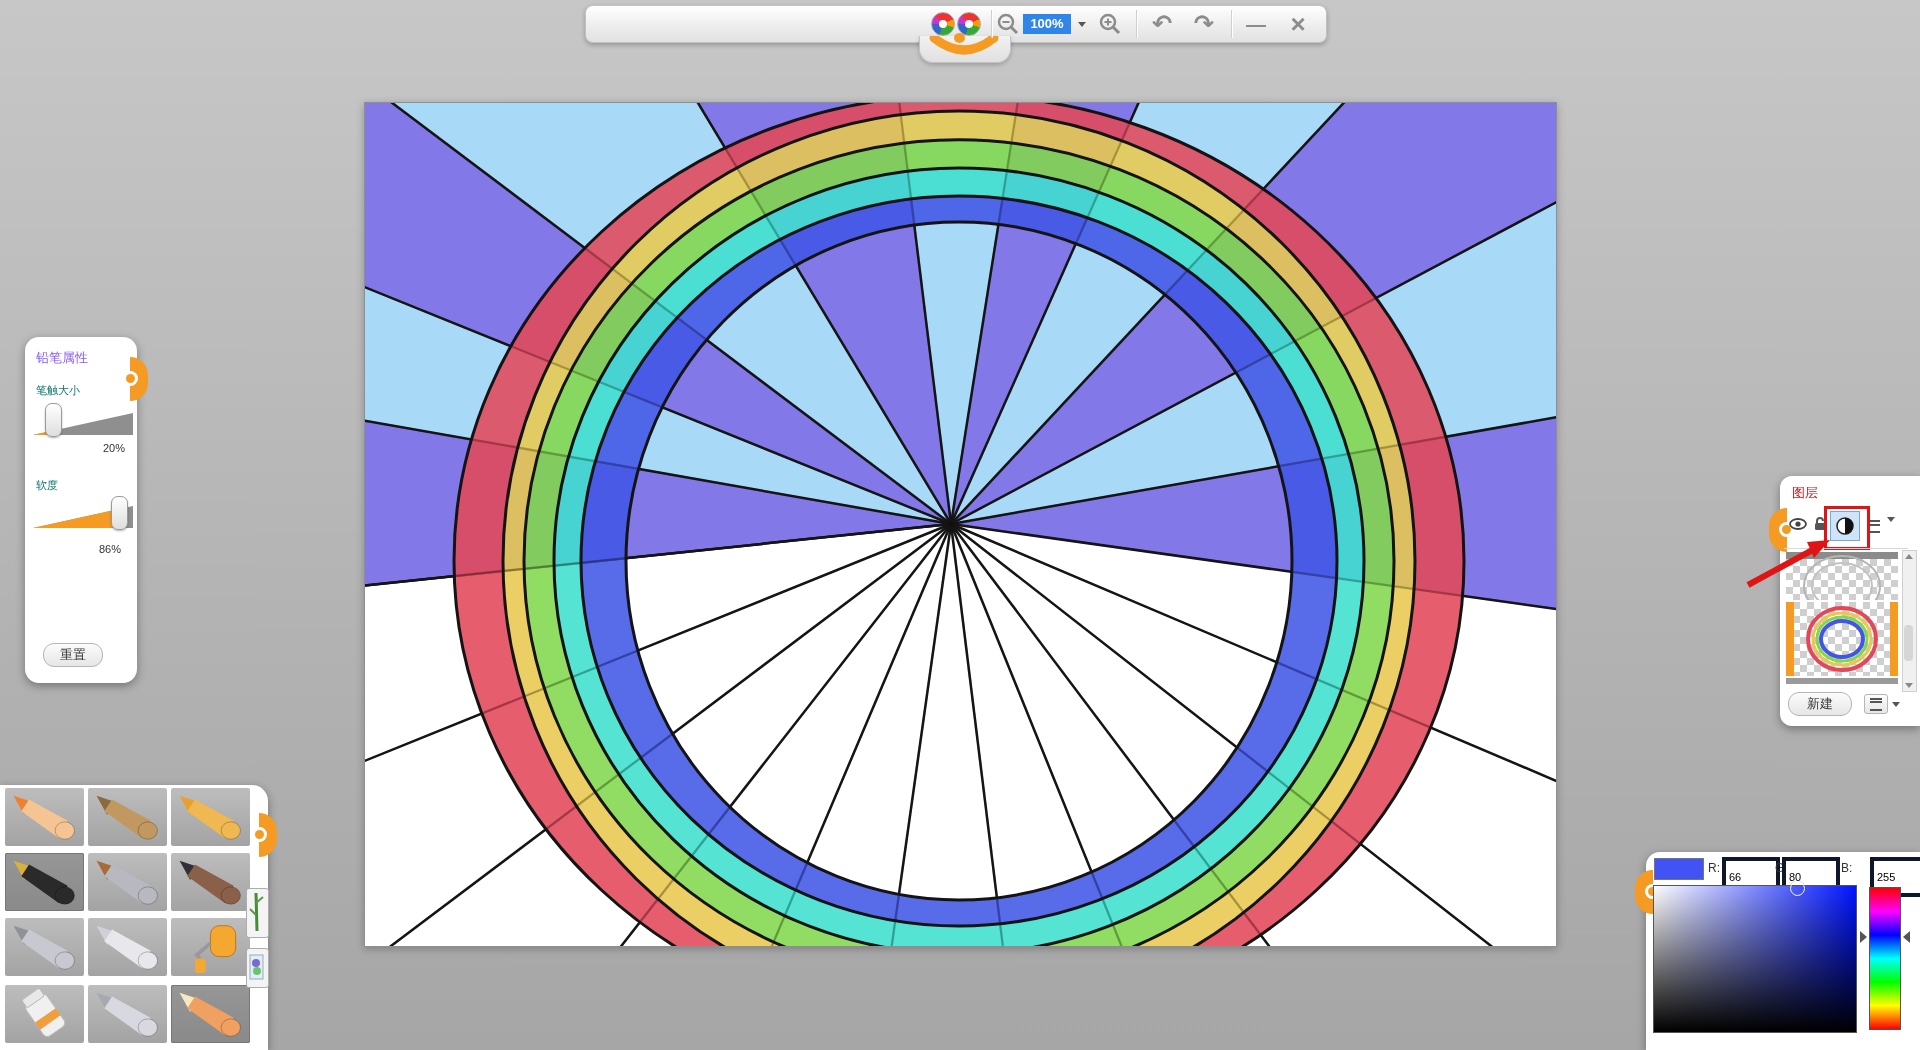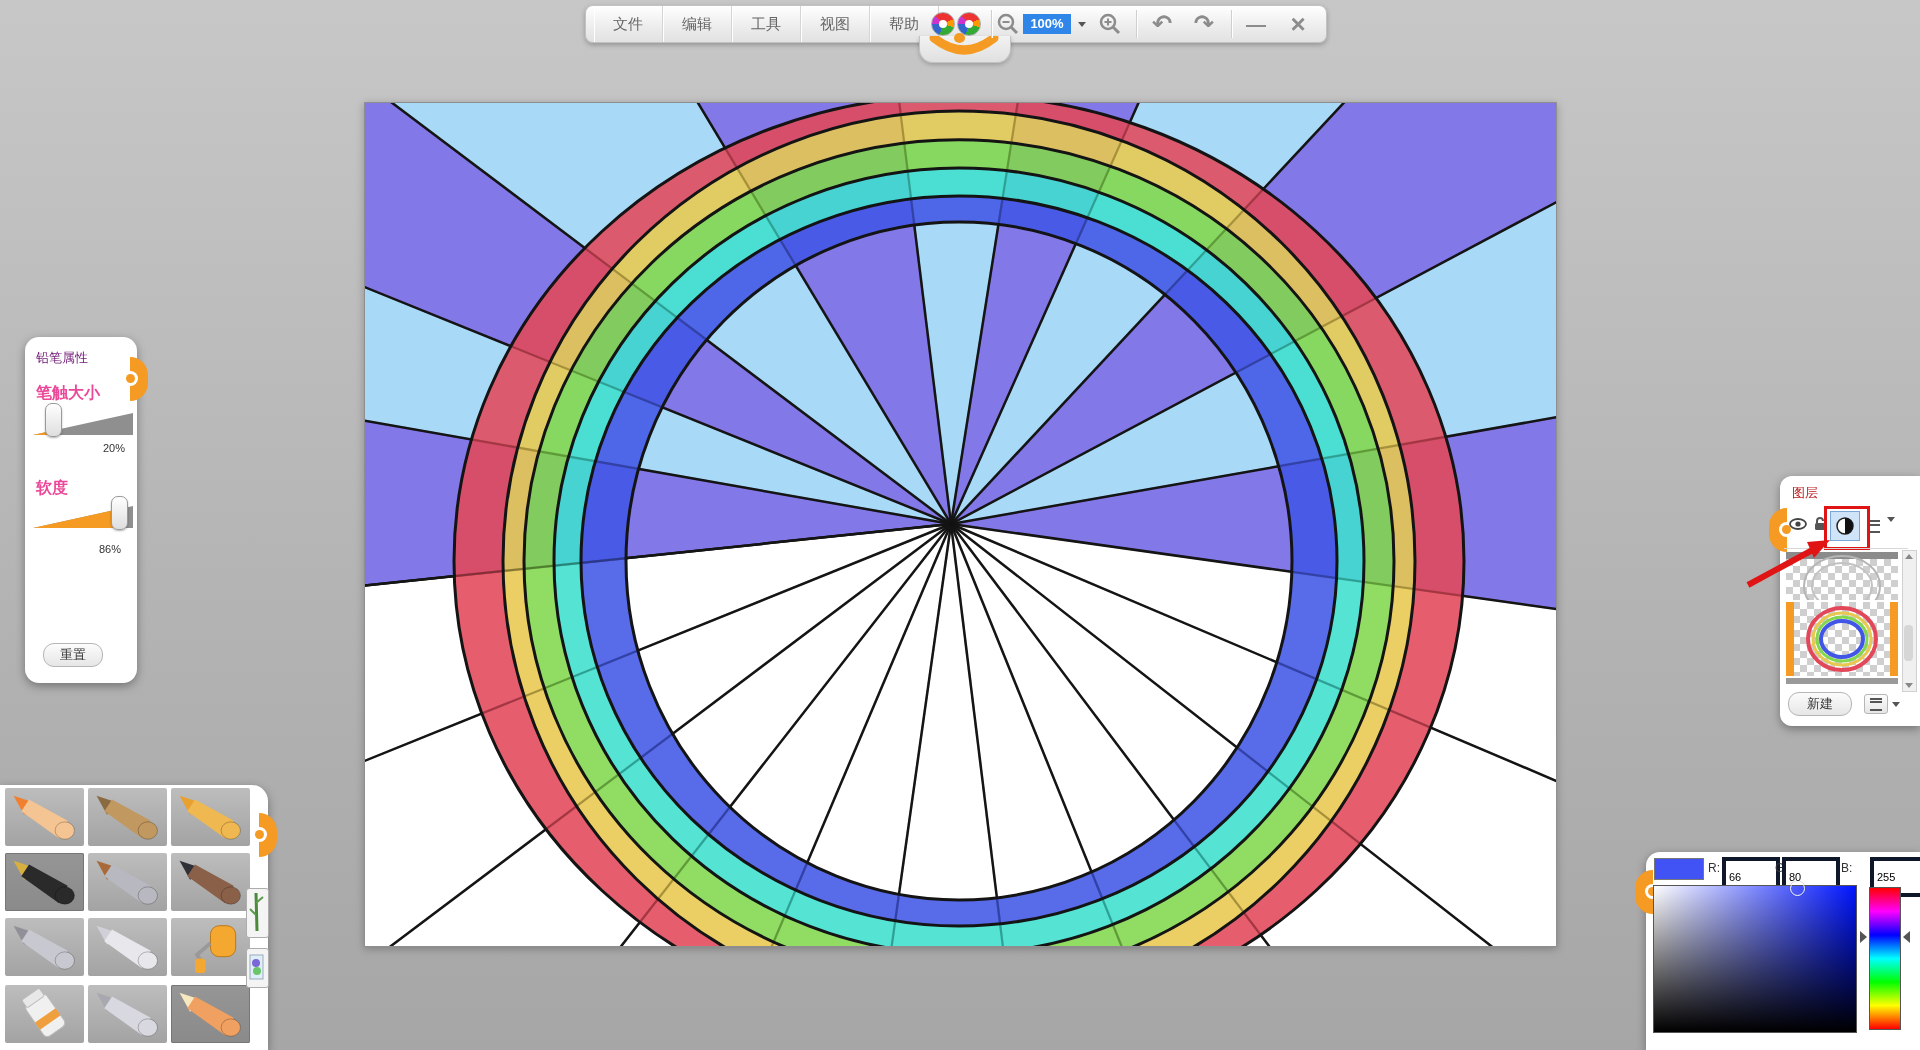--- a/index.html
+++ b/index.html
@@ -32,22 +32,22 @@
     border:1px solid #aaa;}
   .clown-eye::after{content:"";position:absolute;left:7px;top:7px;width:8px;height:8px;border-radius:50%;background:#fdfdfd;}
   .clown-nose{position:absolute;left:368px;top:27px;width:11px;height:10px;border-radius:50%;background:#f59b23;}
   
   .panel{position:absolute;background:#fff;box-shadow:0 3px 10px rgba(0,0,0,.35);}
   .orange-tab{position:absolute;width:18px;height:44px;background:#f59b23;}
   .orange-tab .dot{position:absolute;top:17px;width:9px;height:9px;border-radius:50%;background:#f59b23;
     box-shadow:0 0 0 3px #fff;}
   
   .pencil-panel{left:25px;top:337px;width:112px;height:346px;border-radius:14px;}
-  .pp-title{position:absolute;left:11px;top:12px;font-size:13px;color:#701a75;}
-  .pp-label{position:absolute;left:11px;font-size:16px;color:#ec4899;font-weight:bold;}
+  .pp-title{position:absolute;left:11px;top:12px;font-size:13px;color:#8b5cf6;}
+  .pp-label{position:absolute;left:11px;font-size:11px;color:#0f766e;}
   .slider{position:absolute;left:8px;width:100px;height:34px;}
   .slider svg{position:absolute;left:0;bottom:2px;}
   .thumb{position:absolute;top:-2px;width:15px;height:32px;border-radius:7px;
     background:linear-gradient(180deg,#fff,#dedede);border:1px solid #9a9a9a;box-shadow:0 1px 2px rgba(0,0,0,.3);}
   .pp-value{position:absolute;font-size:11px;color:#333;}
   .pill-btn{position:absolute;height:22px;line-height:22px;text-align:center;font-size:13px;color:#333;
     background:linear-gradient(180deg,#fcfcfc,#e6e6e6);border:1px solid #b5b5b5;border-radius:11px;}
   
   .tool-palette{left:0;top:785px;width:268px;height:265px;border-radius:0 16px 0 0;}
   .tool-cell{position:absolute;width:79px;height:58px;border-radius:2px;
@@ -165,27 +165,20 @@
         <path d="M 89 458 a 505 466 0 1 0 1010 0 a 505 466 0 1 0 -1010 0 Z" fill="none" stroke="#141414" stroke-width="3"></path>
         <path d="M 138 458 a 456 450 0 1 0 912 0 a 456 450 0 1 0 -912 0 Z" fill="none" stroke="#141414" stroke-width="3"></path>
         <path d="M 159 458 a 435 421 0 1 0 870 0 a 435 421 0 1 0 -870 0 Z" fill="none" stroke="#141414" stroke-width="3"></path>
         <path d="M 189 458 a 405 393 0 1 0 810 0 a 405 393 0 1 0 -810 0 Z" fill="none" stroke="#141414" stroke-width="3"></path>
         <path d="M 216 458 a 378 365 0 1 0 756 0 a 378 365 0 1 0 -756 0 Z" fill="none" stroke="#141414" stroke-width="3"></path>
         <path d="M 261 458 a 333 339 0 1 0 666 0 a 333 339 0 1 0 -666 0 Z" fill="none" stroke="#141414" stroke-width="3"></path>
       </svg>
   </div>
 
   <div class="toolbar">
-    <div class="menu-list">
-        <div class="menu-item">文件</div>
-        <div class="menu-item">编辑</div>
-        <div class="menu-item">工具</div>
-        <div class="menu-item">视图</div>
-        <div class="menu-item">帮助</div>
-      </div>
 
     <div class="clown-tab">
       <svg width="88" height="24">
         <path d="M14 2 Q44 26 74 2" fill="none" stroke="#f59b23" stroke-width="9" stroke-linecap="round"></path>
       </svg>
     </div>
     <div class="clown-eye" style="left:345px"></div>
     <div class="clown-eye" style="left:371px"></div>
     <div class="clown-nose"></div>
 

